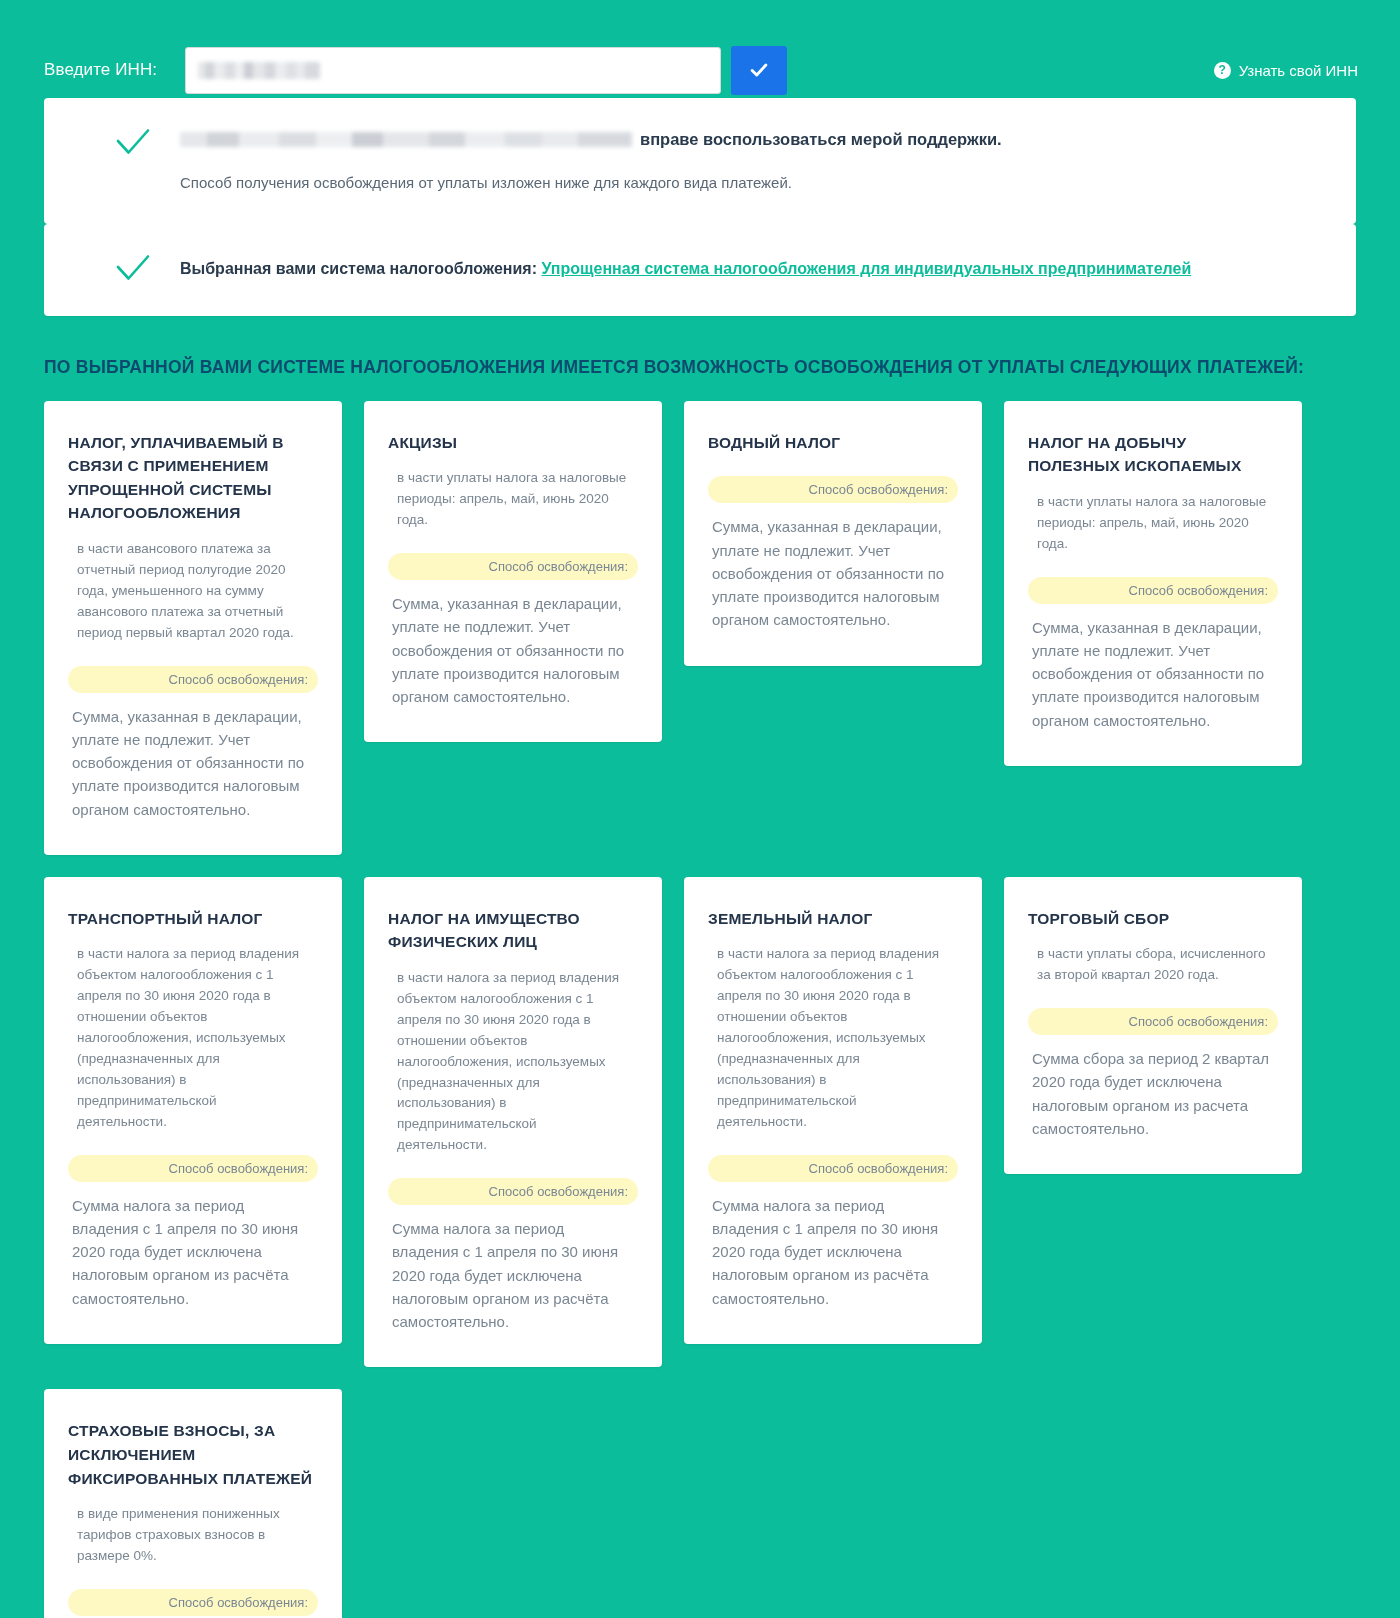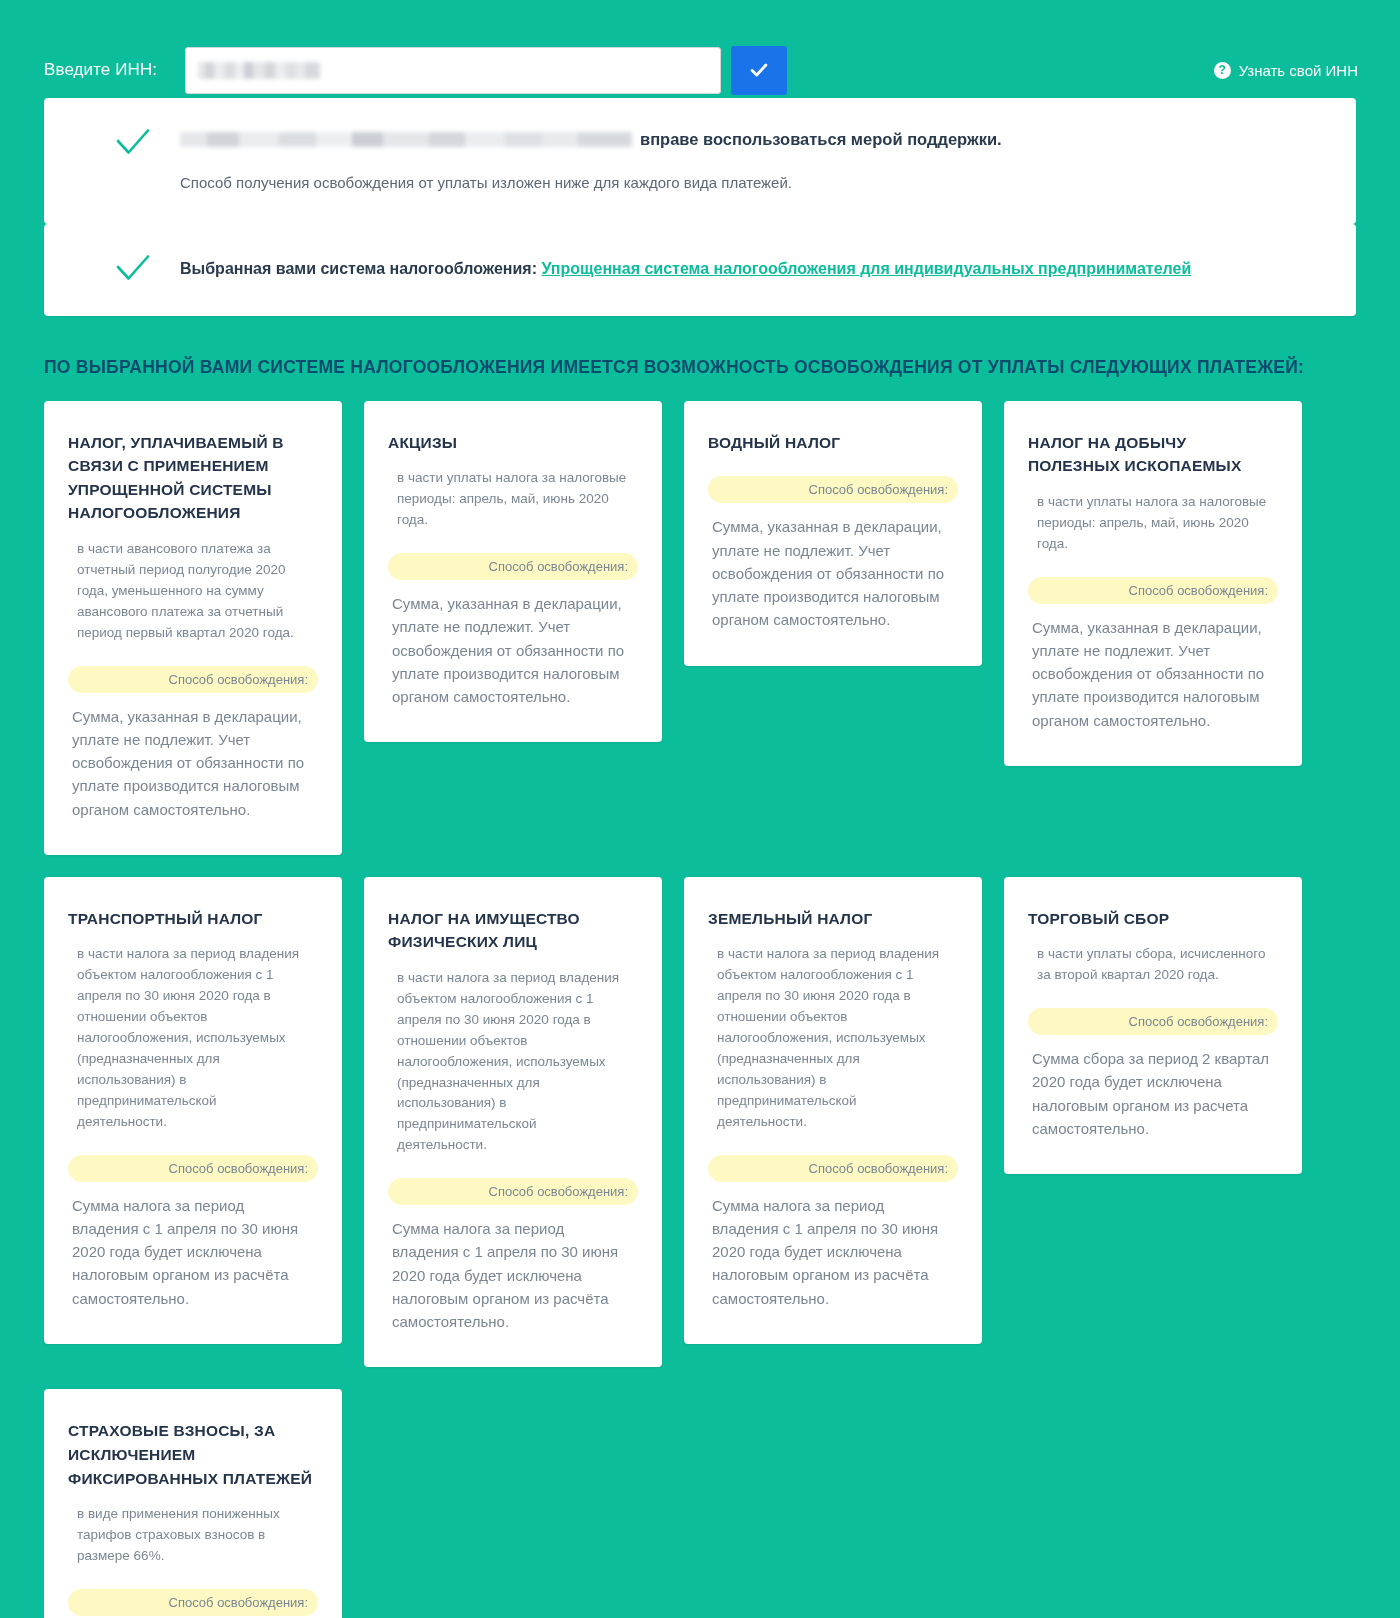--- a/index.html
+++ b/index.html
@@ -310,19 +310,19 @@
 
     <div class="card">
       <h3 class="card-title">ТОРГОВЫЙ СБОР</h3>
       <p class="card-desc">в части уплаты сбора, исчисленного за второй квартал 2020 года.</p>
       <div class="method-pill">Способ освобождения:</div>
       <p class="method-text">Сумма сбора за период 2 квартал 2020 года будет исключена налоговым органом из расчета самостоятельно.</p>
     </div>
 
     <div class="card">
       <h3 class="card-title">СТРАХОВЫЕ ВЗНОСЫ, ЗА ИСКЛЮЧЕНИЕМ ФИКСИРОВАННЫХ ПЛАТЕЖЕЙ</h3>
-      <p class="card-desc">в виде применения пониженных тарифов страховых взносов в размере 66%.</p>
+      <p class="card-desc">в виде применения пониженных тарифов страховых взносов в размере 0%.</p>
       <div class="method-pill">Способ освобождения:</div>
       <p class="method-text">К суммам, исчисленным в отношении выплат в пользу физических лиц в расчете за апрель, май, июнь 2020 года, плательщик страховых взносов самостоятельно применяет пониженные тарифы в размере 0%.</p>
     </div>
 
   </div>
 </div>
 
 </body></html>

